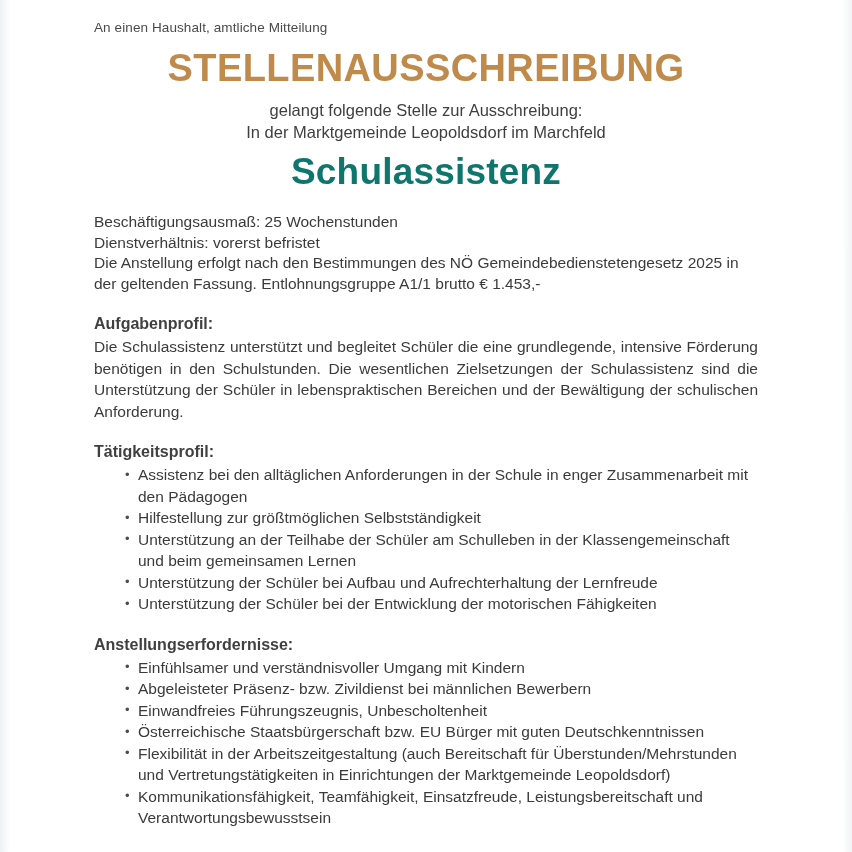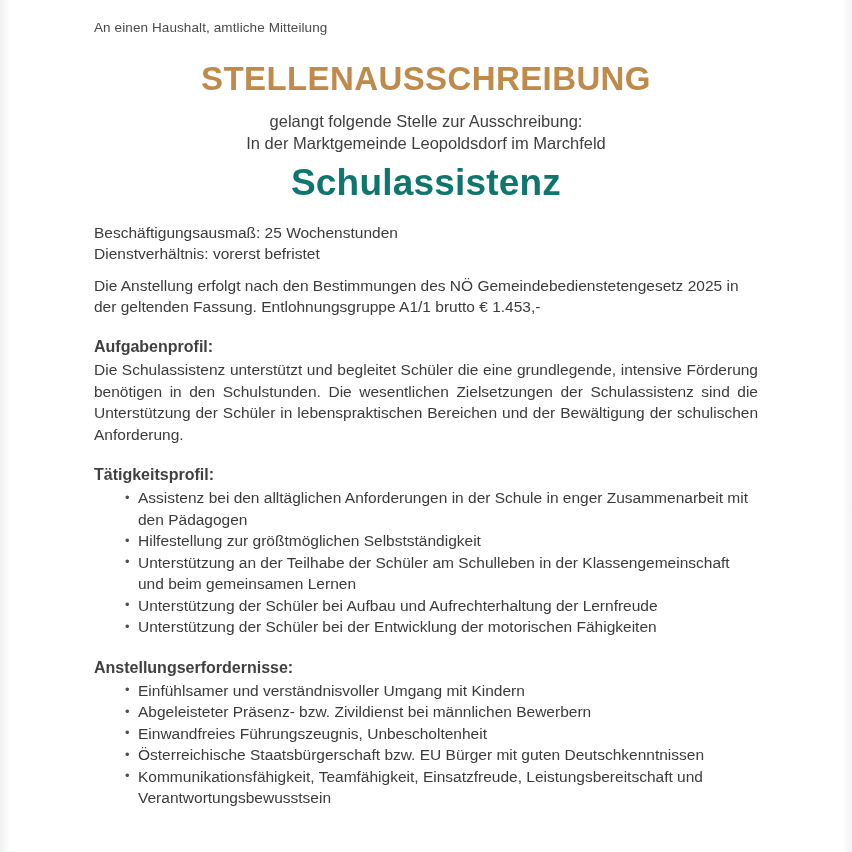--- a/index.html
+++ b/index.html
@@ -51,23 +51,23 @@
   }
 
   .mailing-line {
     font-size: 13.5px;
     line-height: 17px;
     color: #4a4a4a;
     letter-spacing: 0.1px;
   }
 
   .doc-title {
-    margin-top: 20px;
+    margin-top: 9px;
     text-align: center;
-    font-size: 33px;
+    font-size: 38px;
     font-weight: 700;
     letter-spacing: 0.4px;
     color: #c08a4a;
     line-height: 46px;
     white-space: nowrap;
   }
 
   .intro {
     margin-top: 9px;
     text-align: center;
@@ -89,21 +89,21 @@
   .facts {
     margin-top: 19px;
     font-size: 15.5px;
     line-height: 20.5px;
     color: #3b3b3b;
   }
   .facts .fact-line {
     white-space: pre-wrap;
   }
   .facts .fact-para {
-    margin-top: 12px;
+    margin-top: 0;
   }
 
   .section {
     margin-top: 19px;
   }
   .section-heading {
     font-size: 16px;
     font-weight: 700;
     color: #404040;
     line-height: 21px;
@@ -188,18 +188,19 @@
       </ul>
     </div>
 
     <div class="section clipped-tail">
       <div class="section-heading">Anstellungserfordernisse:</div>
       <ul class="bullets">
         <li>Einfühlsamer und verständnisvoller Umgang mit Kindern</li>
         <li>Abgeleisteter Präsenz- bzw. Zivildienst bei männlichen Bewerbern</li>
         <li>Einwandfreies Führungszeugnis, Unbescholtenheit</li>
         <li>Österreichische Staatsbürgerschaft bzw. EU Bürger mit guten Deutschkenntnissen</li>
+        <li>Flexibilität in der Arbeitszeitgestaltung (auch Bereitschaft für Überstunden/Mehrstunden und Vertretungstätigkeiten in Einrichtungen der Marktgemeinde Leopoldsdorf)</li>
         <li>Kommunikationsfähigkeit, Teamfähigkeit, Einsatzfreude, Leistungsbereitschaft und Verantwortungsbewusstsein</li>
       </ul>
     </div>
 
   </div>
 </div>
 
 </body></html>

